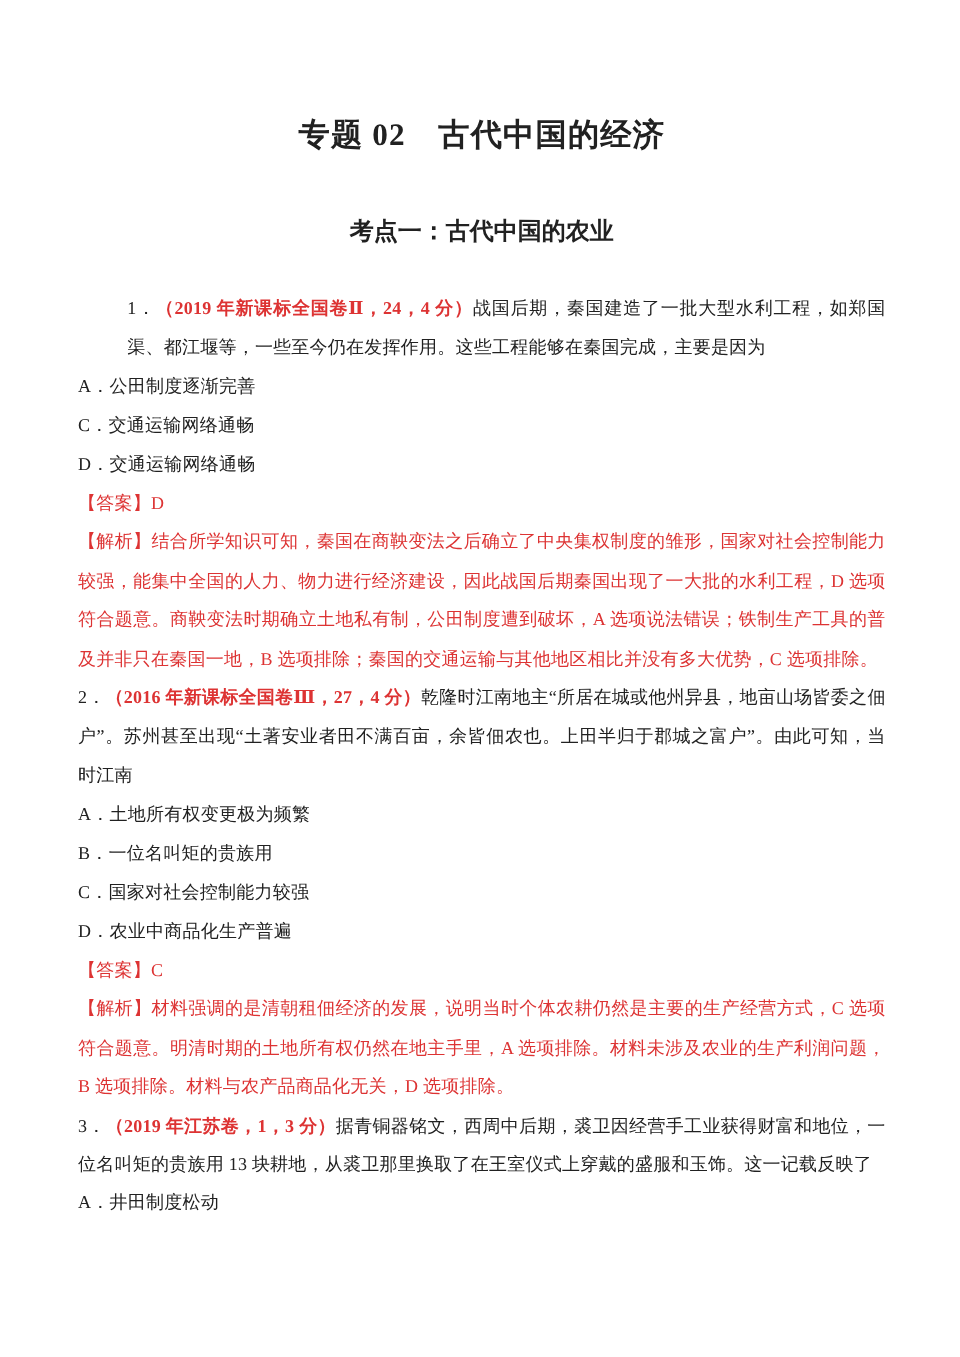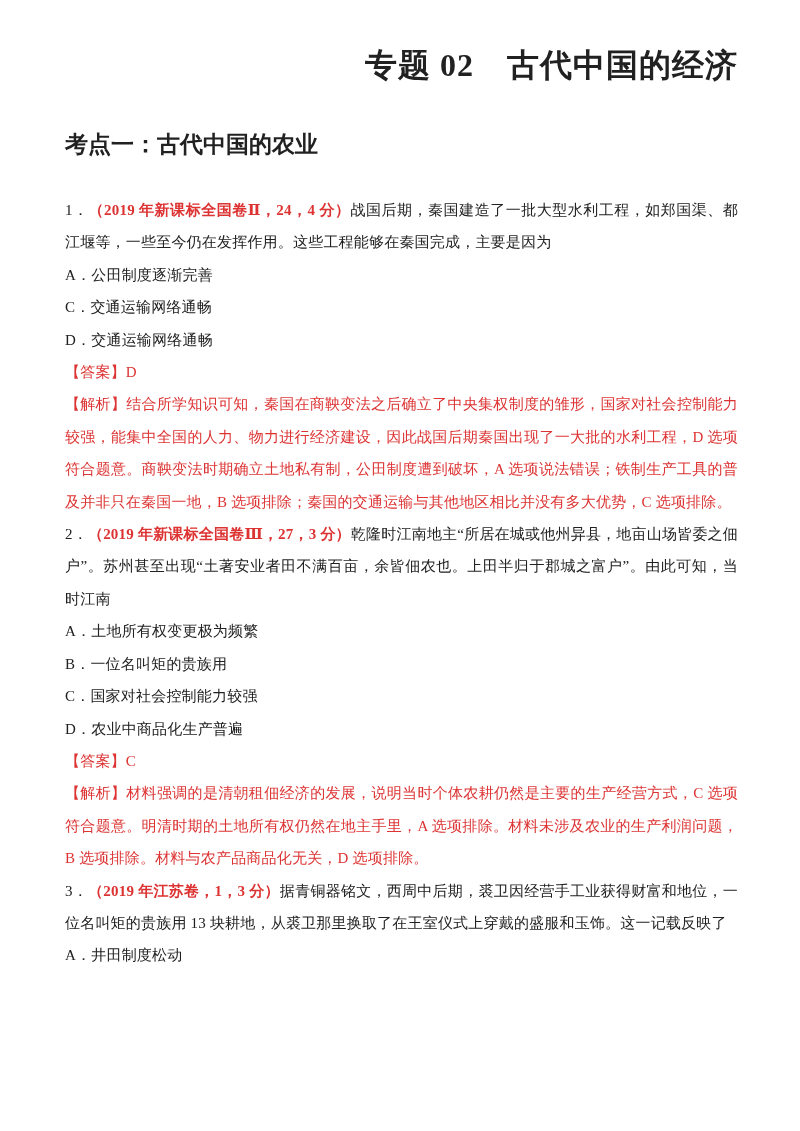--- a/index.html
+++ b/index.html
@@ -15,41 +15,43 @@
     color: #212121;
   }
   .page {
     box-sizing: border-box;
     width: 800px;
     height: 1131px;
     padding: 0 62px 0 65px;
   }
   .doc-title {
     margin: 0;
-    padding-top: 48px;
-    text-align: right;
-    font-size: 32px;
+    padding-top: 96px;
+    text-align: center;
+    font-size: 26px;
     line-height: 34px;
     font-weight: bold;
     letter-spacing: 1px;
   }
   .section-heading {
     margin: 48px 0 0 0;
-    font-size: 23px;
+    font-size: 20px;
     line-height: 30px;
     font-weight: bold;
+    text-align: center;
   }
   p.line {
     margin: 0;
     font-size: 15px;
     line-height: 32.4px;
     letter-spacing: 0.2px;
   }
   p.first-body {
     margin-top: 34px;
+    margin-left: 41px;
   }
   .justify {
     text-align: justify;
   }
   .q-source {
     color: var(--accent-red);
     font-weight: bold;
   }
   .red {
     color: var(--accent-red);
@@ -64,21 +66,21 @@
 
   <h2 class="section-heading">考点一：古代中国的农业</h2>
 
   <p class="line justify first-body"><span>1．</span><span class="q-source">（2019 年新课标全国卷Ⅱ，24，4 分）</span><span>战国后期，秦国建造了一批大型水利工程，如郑国渠、都江堰等，一些至今仍在发挥作用。这些工程能够在秦国完成，主要是因为</span></p>
   <p class="line">A．公田制度逐渐完善</p>
   <p class="line">C．交通运输网络通畅</p>
   <p class="line">D．交通运输网络通畅</p>
   <p class="line red"><span>【答案】</span><span>D</span></p>
   <p class="line red justify"><span>【解析】</span><span>结合所学知识可知，秦国在商鞅变法之后确立了中央集权制度的雏形，国家对社会控制能力较强，能集中全国的人力、物力进行经济建设，因此战国后期秦国出现了一大批的水利工程，D 选项符合题意。商鞅变法时期确立土地私有制，公田制度遭到破坏，A 选项说法错误；铁制生产工具的普及并非只在秦国一地，B 选项排除；秦国的交通运输与其他地区相比并没有多大优势，C 选项排除。</span></p>
 
-  <p class="line justify"><span>2．</span><span class="q-source">（2019 年新课标全国卷Ⅲ，27，3 分）</span><span>乾隆时江南地主“所居在城或他州异县，地亩山场皆委之佃户”。苏州甚至出现“土著安业者田不满百亩，余皆佃农也。上田半归于郡城之富户”。由此可知，当时江南</span></p>
+  <p class="line justify"><span>2．</span><span class="q-source">（2016 年新课标全国卷Ⅲ，27，4 分）</span><span>乾隆时江南地主“所居在城或他州异县，地亩山场皆委之佃户”。苏州甚至出现“土著安业者田不满百亩，余皆佃农也。上田半归于郡城之富户”。由此可知，当时江南</span></p>
   <p class="line">A．土地所有权变更极为频繁</p>
   <p class="line">B．一位名叫矩的贵族用</p>
   <p class="line">C．国家对社会控制能力较强</p>
   <p class="line">D．农业中商品化生产普遍</p>
   <p class="line red"><span>【答案】</span><span>C</span></p>
   <p class="line red justify"><span>【解析】</span><span>材料强调的是清朝租佃经济的发展，说明当时个体农耕仍然是主要的生产经营方式，C 选项符合题意。明清时期的土地所有权仍然在地主手里，A 选项排除。材料未涉及农业的生产利润问题，B 选项排除。材料与农产品商品化无关，D 选项排除。</span></p>
 
   <p class="line justify"><span>3．</span><span class="q-source">（2019 年江苏卷，1，3 分）</span><span>据青铜器铭文，西周中后期，裘卫因经营手工业获得财富和地位，一位名叫矩的贵族用 13 块耕地，从裘卫那里换取了在王室仪式上穿戴的盛服和玉饰。这一记载反映了</span></p>
   <p class="line">A．井田制度松动</p>
 

